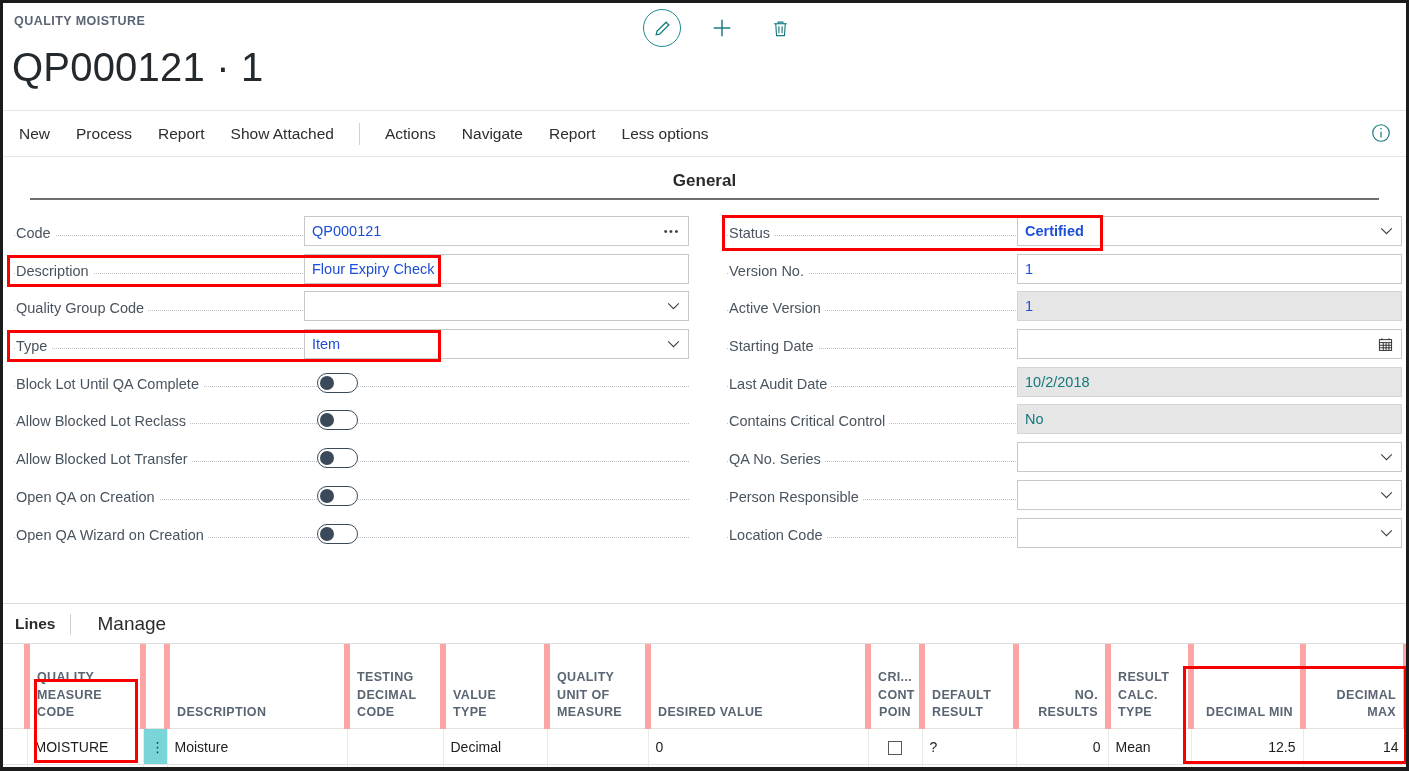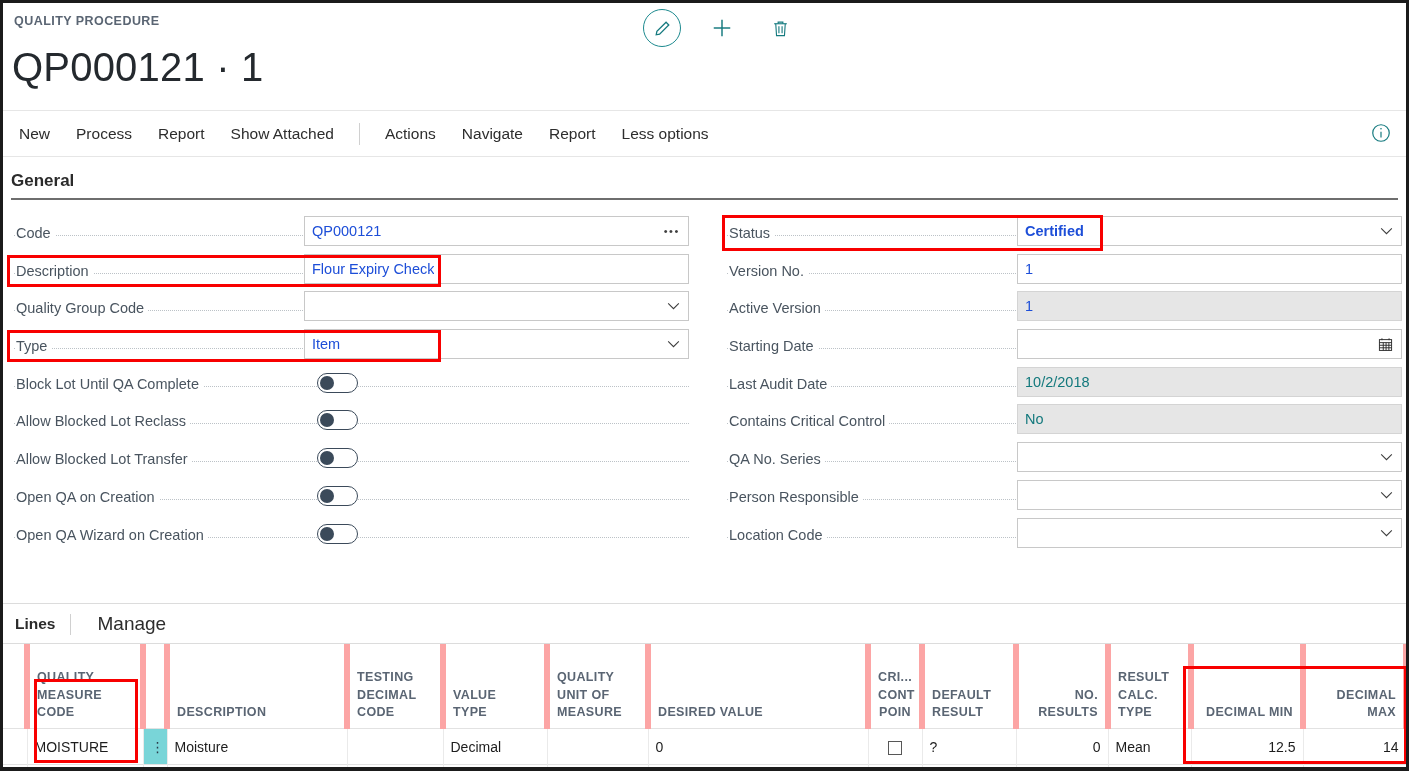--- a/index.html
+++ b/index.html
@@ -101,22 +101,23 @@
     top: 11px;
     width: 22px;
     height: 22px;
     color: #157a7f;
     cursor: pointer;
   }
 
   
   .section-head {
     position: relative;
-    margin: 0 8px;
+    margin: 0 27px;
     padding-top: 14px;
+    text-align: center;
   }
   .section-title {
     font-size: 17px;
     font-weight: bold;
     color: #2b2b2b;
     padding-bottom: 7px;
   }
   .section-rule {
     height: 2px;
     background: #6e6e6e;
@@ -322,21 +323,21 @@
   .grid tr.partial td {
     height: 20px;
   }
 </style>
 </head>
 <body>
 
 <div id="app">
 
   <div class="hdr">
-    <div class="hdr-caption">QUALITY PROCEDURE</div>
+    <div class="hdr-caption">QUALITY MOISTURE</div>
     <div class="hdr-title">QP000121 · 1</div>
 
     <div class="hdr-tools">
       <div class="tool-btn circled">
         <svg width="17" height="17" viewBox="0 0 20 20" fill="none" stroke="#157a7f" stroke-width="1.5">
           <path d="M14.2 2.6l3.2 3.2L6.6 16.6 2.6 17.4l0.8-4z"></path>
         </svg>
       </div>
       <div class="tool-btn">
         <svg width="22" height="22" viewBox="0 0 24 24" stroke="#157a7f" stroke-width="1.6">

